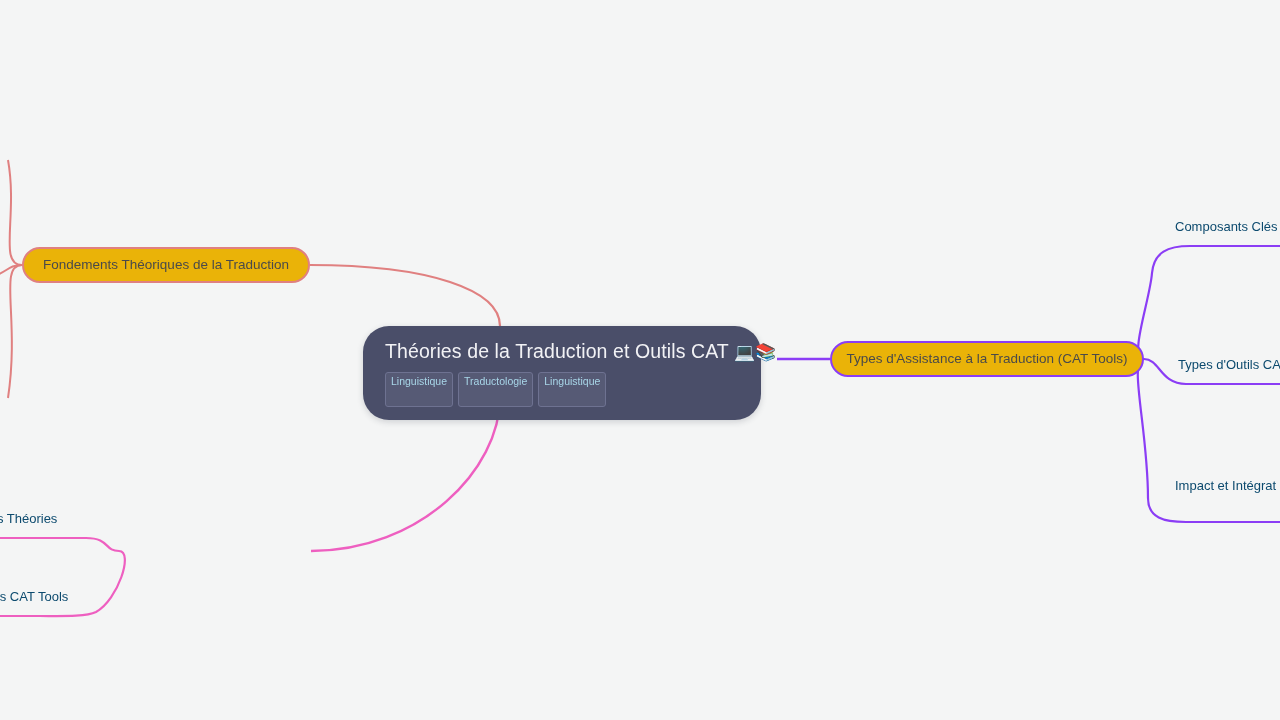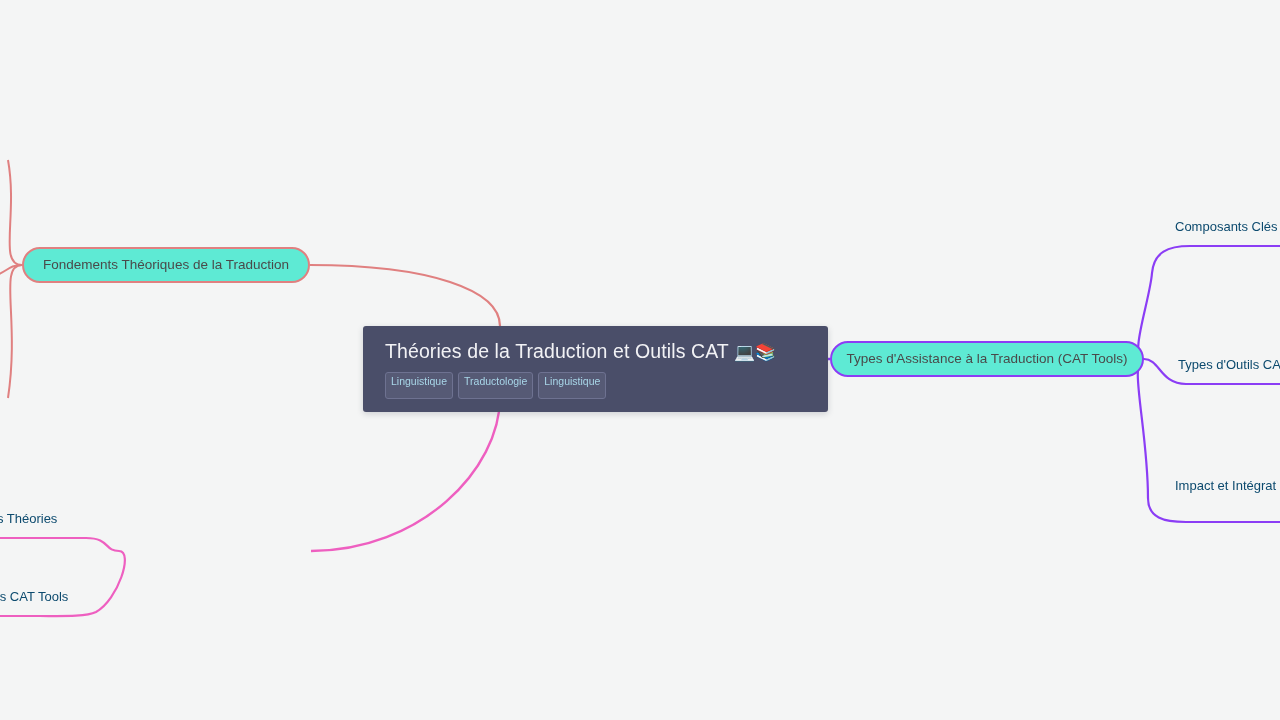--- a/index.html
+++ b/index.html
@@ -27,24 +27,24 @@
     width: 1280px;
     height: 720px;
     pointer-events: none;
   }
 
   
   .root-node {
     position: absolute;
     left: 363px;
     top: 326px;
-    width: 465px;
+    width: 398px;
     box-sizing: border-box;
     background: #4a4e69;
-    border-radius: 3px;
+    border-radius: 26px;
     padding: 14px 22px 13px 22px;
     box-shadow: 0 2px 6px rgba(40,42,60,0.18);
   }
   .root-title {
     color: #f2f2f5;
     font-size: 19.5px;
     font-weight: 400;
     line-height: 1.15;
     letter-spacing: 0.1px;
     white-space: nowrap;
@@ -58,28 +58,28 @@
     display: flex;
     gap: 5px;
   }
   .tag {
     background: #565a75;
     border: 1px solid #6e7291;
     border-radius: 3px;
     color: #a8d6e8;
     font-size: 10.5px;
     line-height: 1;
-    padding: 3px 5px 12px 5px;
+    padding: 3px 5px 20px 5px;
     white-space: nowrap;
   }
 
   
   .pill {
     position: absolute;
-    background: #5eead4;
+    background: #eab308;
     border-radius: 999px;
     border: 2px solid #cccccc;
     display: flex;
     align-items: center;
     justify-content: center;
     box-sizing: border-box;
     white-space: nowrap;
   }
   .pill span {
     color: #4a4a4a;

